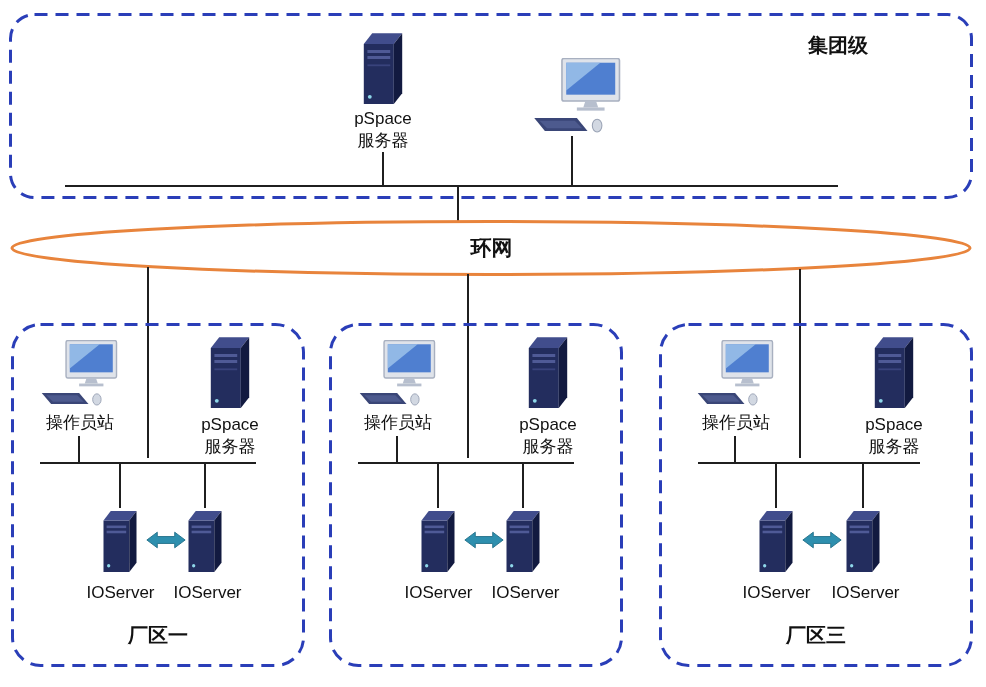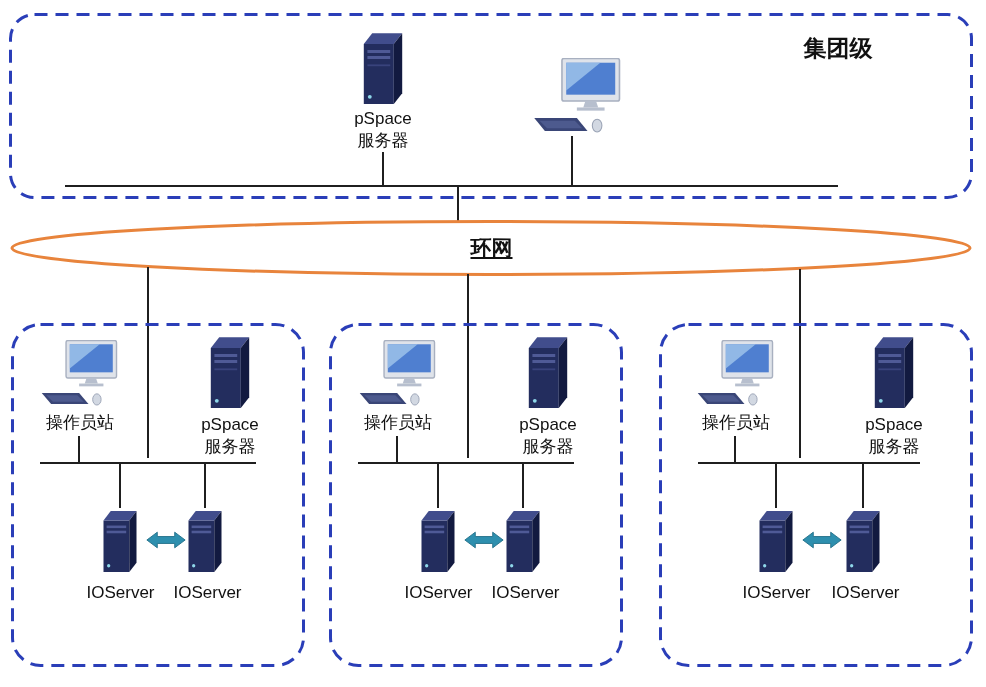--- a/index.html
+++ b/index.html
@@ -3,25 +3,25 @@
 <meta charset="utf-8">
 <style>
   * { margin:0; padding:0; box-sizing:border-box; }
   body { background:#ffffff; font-family:"Liberation Sans", sans-serif; }
   .canvas { position:relative; width:986px; height:687px; background:#ffffff; color:#111; overflow:hidden; }
   .abs { position:absolute; }
   .border-svg { position:absolute; left:0; top:0; pointer-events:none; }
   .hline { position:absolute; height:2px; background:#1f1f1f; }
   .vline { position:absolute; width:2px; background:#1f1f1f; }
   .lbl { position:absolute; text-align:center; font-size:17px; line-height:1.3; color:#111; }
-  .heading { font-weight:700; font-size:23px; color:#111; }
+  .heading { font-weight:700; font-size:20px; color:#111;font-family:Liberation Mono, monospace; }
   .factory { position:absolute; top:322px; height:346px; }
   .ring-label { position:absolute; left:0; top:0; width:100%; height:100%;
                 display:flex; align-items:center; justify-content:center;
-                font-size:21px; font-weight:700;text-decoration:underline; }
+                font-size:21px; font-weight:700; }
 </style>
 </head>
 <body>
 
 <div class="canvas">
 
   <div class="abs" style="left:8px; top:12px; width:966px; height:188px;">
     <svg class="border-svg" width="966" height="188">
       <rect x="2.5" y="2.5" width="961" height="183" rx="24" fill="none" stroke="#2a3eb8" stroke-width="3" stroke-dasharray="13 8"></rect>
     </svg>
@@ -136,20 +136,21 @@
         <polygon points="29,12 36,3 36,53 29,62" fill="#121a40"></polygon>
         <rect x="7" y="17" width="19" height="2.5" fill="#4f5a96"></rect>
         <rect x="7" y="22" width="19" height="2.5" fill="#4f5a96"></rect>
         <circle cx="9" cy="56" r="1.6" fill="#8fd8ea"></circle>
       </svg>
     </div>
 
     <div class="lbl" style="left:58px; top:260px; width:105px;">IOServer</div>
     <div class="lbl" style="left:145px; top:260px; width:105px;">IOServer</div>
 
+    <div class="lbl heading" style="left:0; top:302px; width:100%;">厂区一</div>
   </div>
 
   <div class="factory" style="left:328px; width:296px;">
     <svg class="border-svg" width="296" height="346">
       <rect x="2.5" y="2.5" width="291" height="341" rx="28" fill="none" stroke="#2a3eb8" stroke-width="3" stroke-dasharray="13 8"></rect>
     </svg>
 
     <div class="abs" style="left:28px; top:18px;">
       <svg width="86" height="74" viewBox="0 0 92 78">
         <rect x="30" y="0" width="54" height="40" rx="2" fill="#dfe3ea" stroke="#a8b0c0" stroke-width="1.5"></rect>
@@ -278,15 +279,16 @@
         <polygon points="29,12 36,3 36,53 29,62" fill="#121a40"></polygon>
         <rect x="7" y="17" width="19" height="2.5" fill="#4f5a96"></rect>
         <rect x="7" y="22" width="19" height="2.5" fill="#4f5a96"></rect>
         <circle cx="9" cy="56" r="1.6" fill="#8fd8ea"></circle>
       </svg>
     </div>
 
     <div class="lbl" style="left:66px; top:260px; width:105px;">IOServer</div>
     <div class="lbl" style="left:155px; top:260px; width:105px;">IOServer</div>
 
+    <div class="lbl heading" style="left:0; top:302px; width:100%;">厂区三</div>
   </div>
 
 </div>
 
 </body></html>

